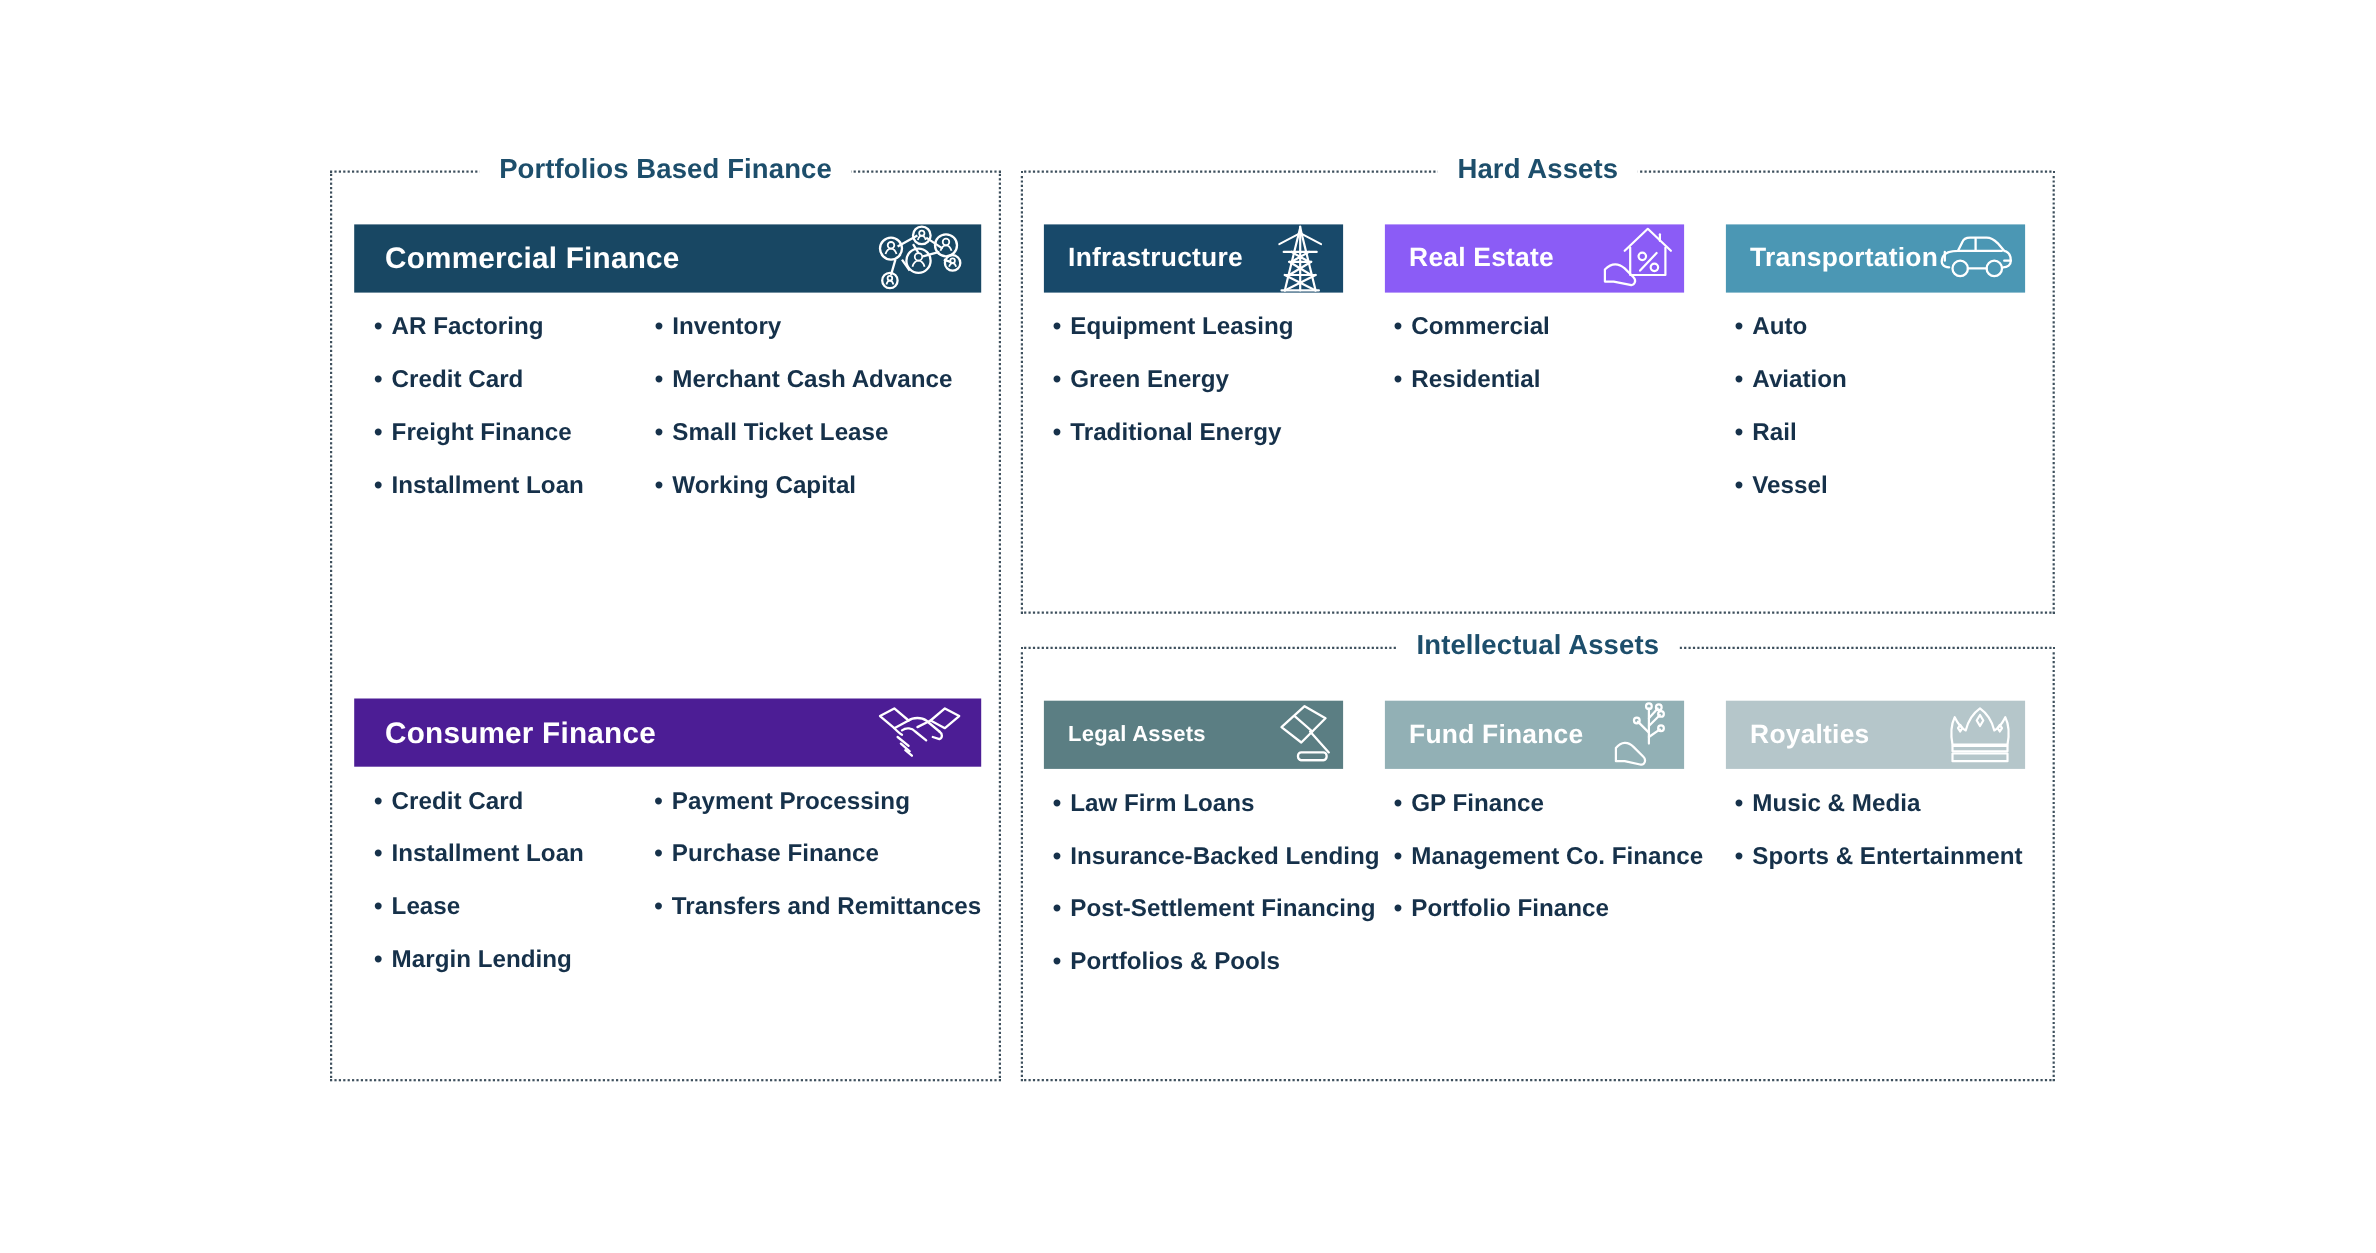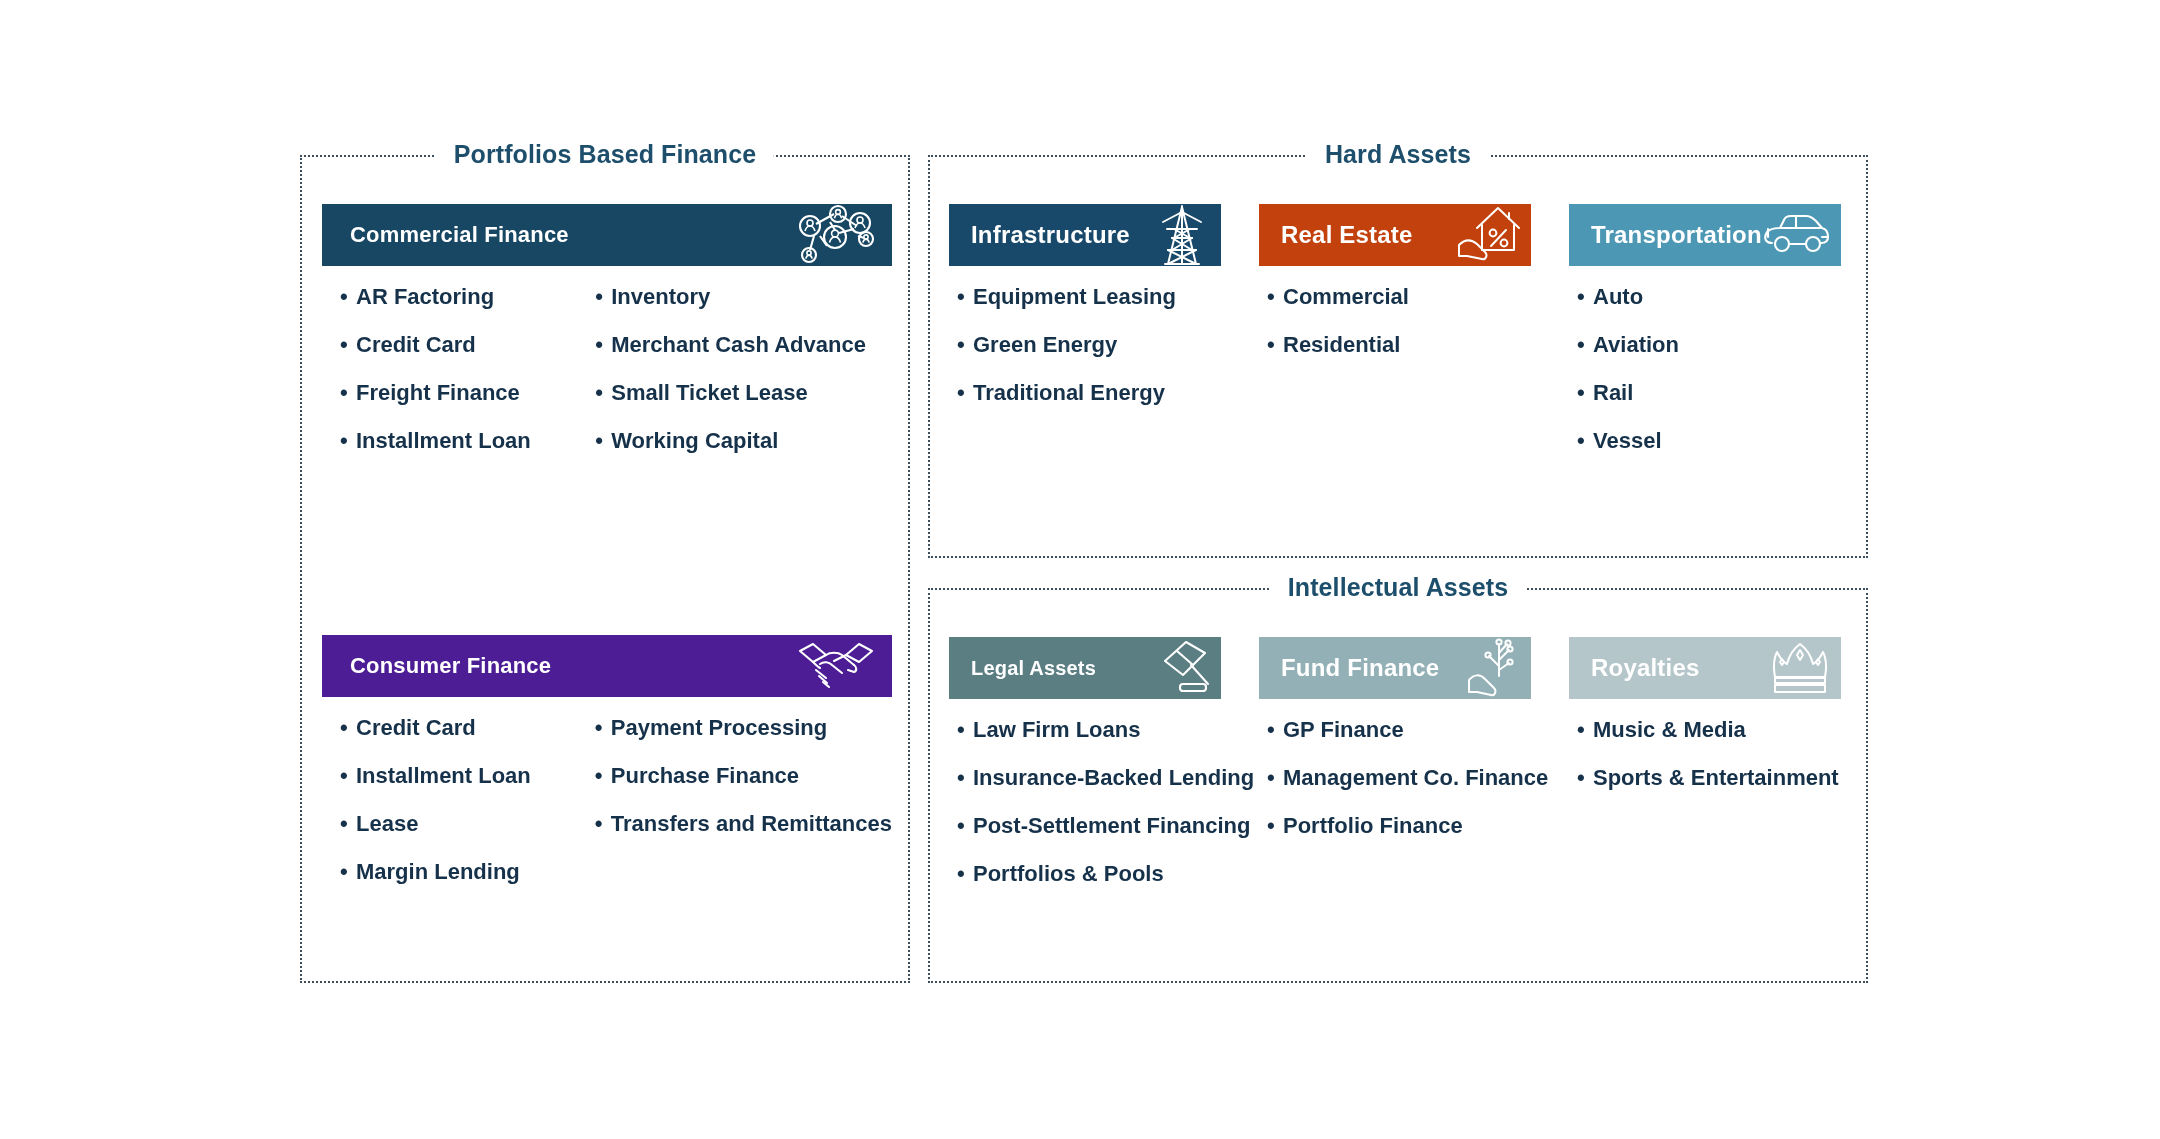--- a/index.html
+++ b/index.html
@@ -52,21 +52,21 @@
     height: 62px;
     display: flex;
     align-items: center;
     justify-content: space-between;
     padding: 0 16px 0 28px;
     box-sizing: border-box;
     overflow: hidden;
   }
   .card-title {
     color: #ffffff;
-    font-size: 22px;
+    font-size: 27px;
     font-weight: 600;
     letter-spacing: .2px;
     white-space: nowrap;
   }
   .card-icon {
     display: flex;
     align-items: center;
     justify-content: center;
     flex: 0 0 auto;
   }
@@ -269,21 +269,21 @@
             </div>
           <div class="bullet">
               <span class="dot">•</span>
               <span>Traditional Energy</span>
             </div>
         </div>
       </div>
     </div>
 
     <div class="card" style="left:329px; top:47px; width:272px;">
-      <div class="card-header" style="background:#c2410c; padding-left:22px; padding-right:10px;">
+      <div class="card-header" style="background:#8b5cf6; padding-left:22px; padding-right:10px;">
         <div class="card-title" style="font-size:24px;">Real Estate</div>
         <div class="card-icon">
           <svg width="64" height="62" viewBox="0 0 64 62" fill="none" stroke="#ffffff" stroke-width="2" stroke-linejoin="round" stroke-linecap="round">
             <path d="M20 24 L41 4 L62 24"></path>
             <path d="M25 21 L25 46 L57 46 L57 21"></path>
             <path d="M52 9 L52 15"></path>
             <circle cx="36" cy="29" r="3.4"></circle>
             <circle cx="47" cy="39" r="3.4"></circle>
             <path d="M49 26 L34 42"></path>
             <path d="M2 41 C8 35 14 35 20 40 L28 48 C31 51 29 56 25 55 L10 52 L2 52 Z"></path>

